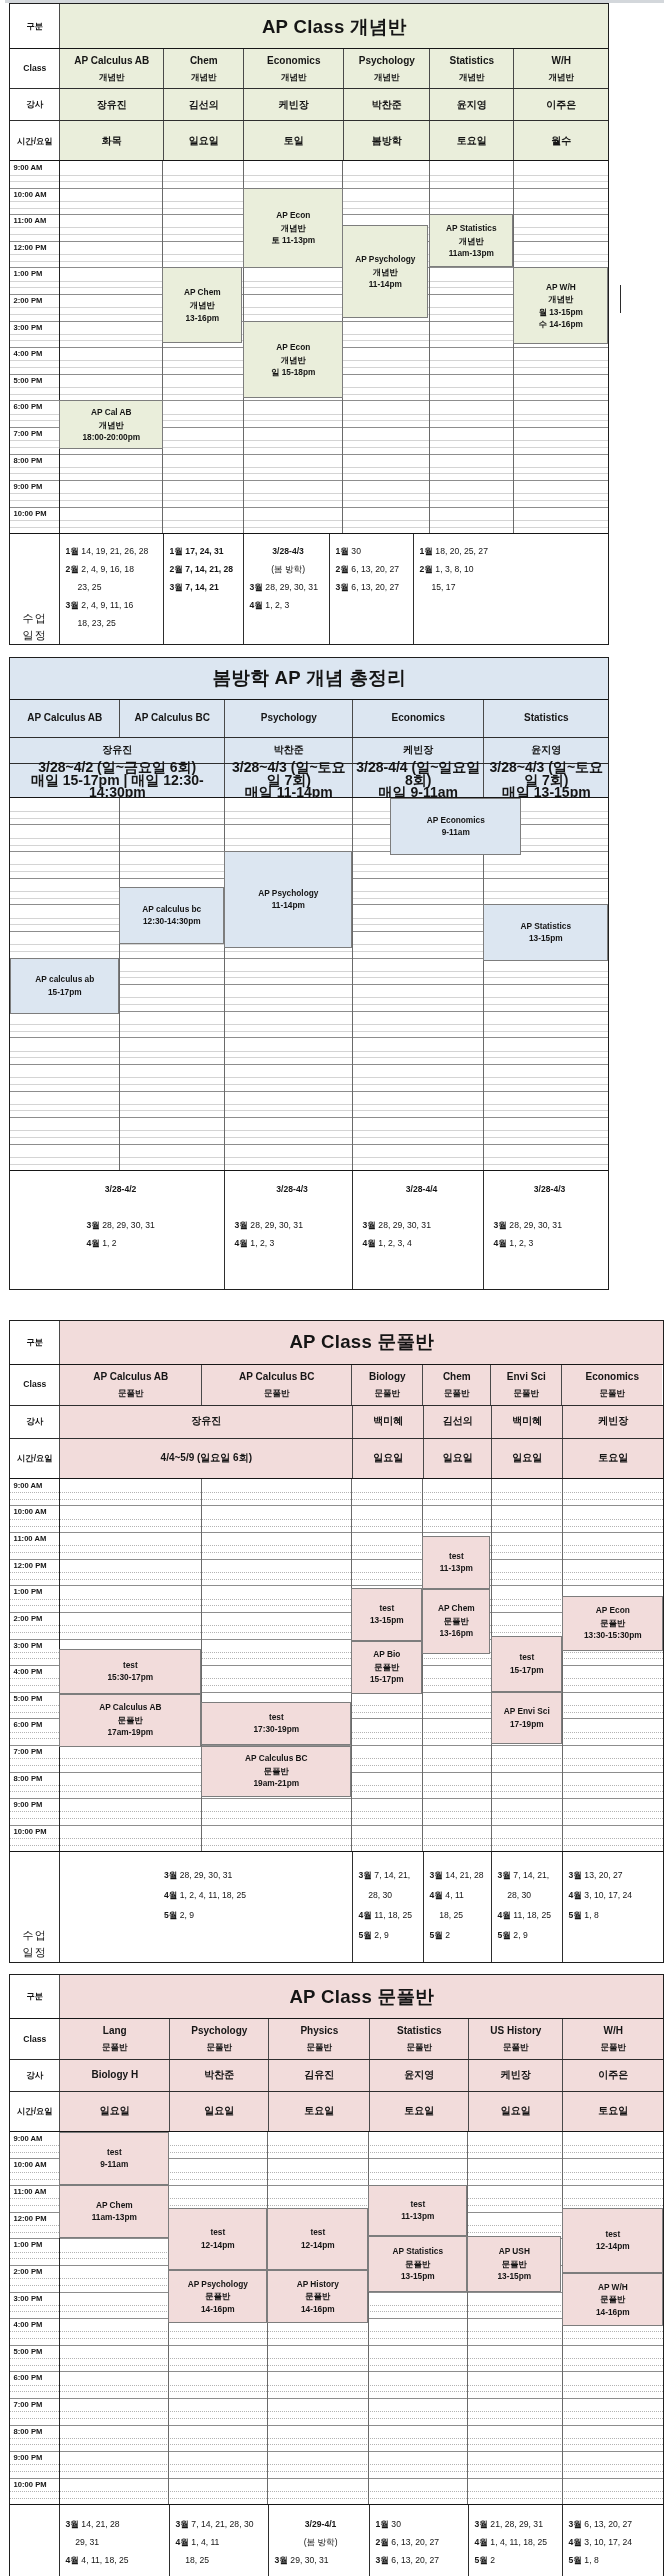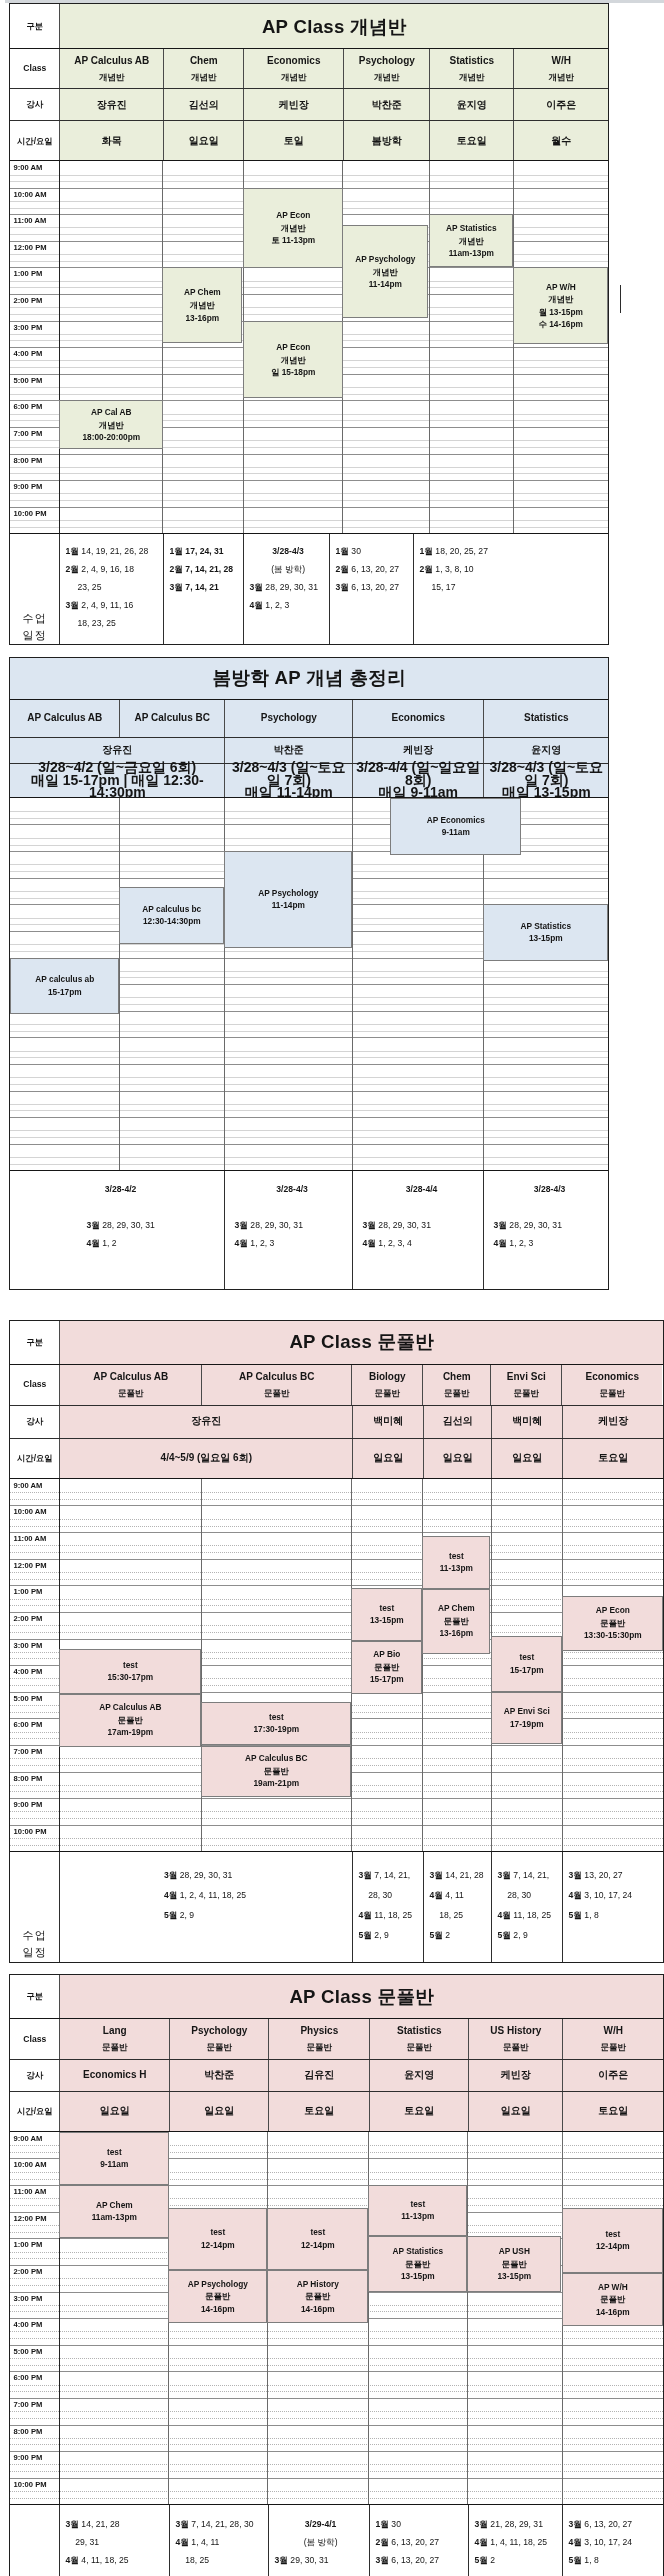--- a/index.html
+++ b/index.html
@@ -615,21 +615,21 @@
             <div class="class-name">US History</div>
             <div class="class-sub">문풀반</div>
           </div>
           <div class="hcell fillc" style="width: 101px;">
             <div class="class-name">W/H</div>
             <div class="class-sub">문풀반</div>
           </div>
         </div>
         <div class="row" style="height: 31px;">
           <div class="hcell corner" style="width: 49px; font-size: 8.6px;">강사</div>
-          <div class="hcell fillc teacher-cell" style="width: 110px;">Economics H</div>
+          <div class="hcell fillc teacher-cell" style="width: 110px;">Biology H</div>
           <div class="hcell fillc teacher-cell" style="width: 99px;">박찬준</div>
           <div class="hcell fillc teacher-cell" style="width: 101px;">김유진</div>
           <div class="hcell fillc teacher-cell" style="width: 99px;">윤지영</div>
           <div class="hcell fillc teacher-cell" style="width: 94px;">케빈장</div>
           <div class="hcell fillc teacher-cell" style="width: 101px;">이주은</div>
         </div>
         <div class="row day-row" style="height: 39px;">
           <div class="hcell corner" style="width: 49px; font-size: 8.3px;">시간/요일</div>
           <div class="hcell fillc day-cell" style="width: 110px;">
             <div class="day-single">일요일</div>

